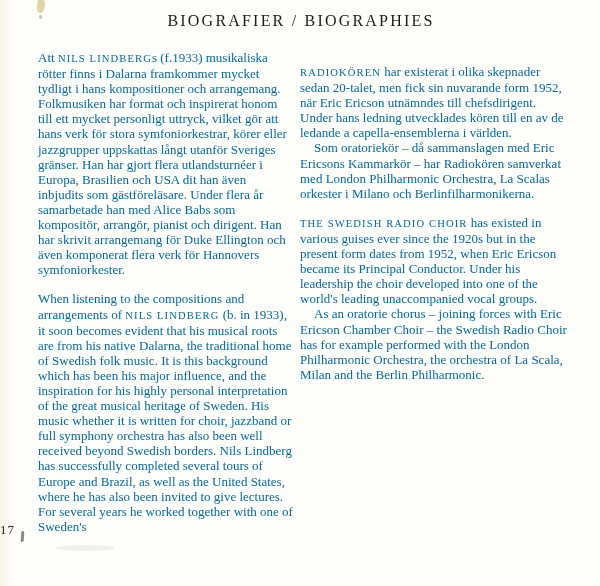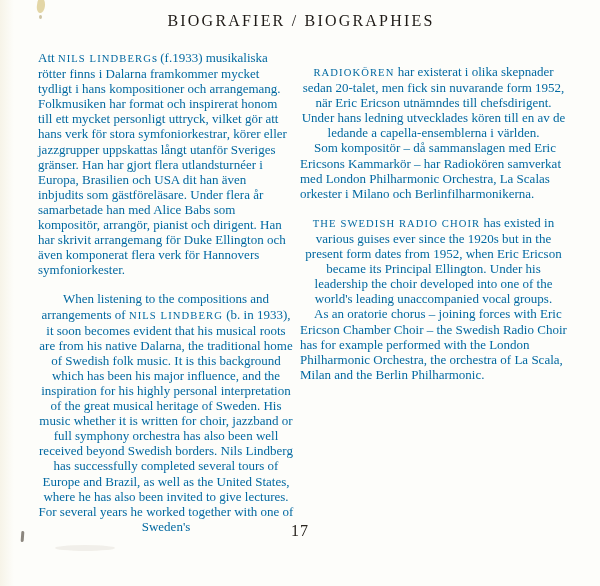--- a/index.html
+++ b/index.html
@@ -37,34 +37,33 @@
     position: absolute;
     top: 50px;
     font-size: 13px;
     line-height: 15.1px;
     text-align: left;
     color: #0369a1;
   }
   .col-left  { left: 38px;  width: 256px; }
   .col-right { left: 300px; width: 267px; }
   .col p { margin: 0; }
-  .col p.section-gap { margin-top: 14px; text-align: center; }
+  .col p.section-gap { margin-top: 14px; }
   .col p.indent { text-indent: 14px; }
   .sc {
     font-size: 10.6px;
     letter-spacing: 1.1px;
     font-weight: normal;
   }
   .page-number {
     position: absolute;
     top: 522px;
     left: 0;
     width: 600px;
-    text-align: center;
-    font-size: 16px;
+    font-size: 13px;
     letter-spacing: 1px;
     color: #2a251f;
   }
   .artifact { position: absolute; pointer-events: none; }
   .artifact-corner {
     left: 37px; top: -2px; width: 8px; height: 15px;
     background: rgba(205,182,96,0.55);
     border-radius: 40% 60% 50% 50%;
     transform: rotate(8deg);
   }
@@ -96,18 +95,18 @@
 
 <div class="page-title">BIOGRAFIER / BIOGRAPHIES</div>
 
 <div class="col col-left">
   <p><span>Att </span><span class="sc">NILS LINDBERG</span><span>s (f.1933) musikaliska rötter finns i Dalarna framkommer mycket tydligt i hans kompositioner och arrangemang. Folkmusiken har format och inspirerat honom till ett mycket personligt uttryck, vilket gör att hans verk för stora symfoniorkestrar, körer eller jazzgrupper uppskattas långt utanför Sveriges gränser. Han har gjort flera utlandsturnéer i Europa, Brasilien och USA dit han även inbjudits som gästföreläsare. Under flera år samarbetade han med Alice Babs som kompositör, arrangör, pianist och dirigent. Han har skrivit arrangemang för Duke Ellington och även komponerat flera verk för Hannovers symfoniorkester.</span></p>
   <p class="section-gap"><span>When listening to the compositions and arrangements of </span><span class="sc">NILS LINDBERG</span><span> (b. in 1933), it soon becomes evident that his musical roots are from his native Dalarna, the traditional home of Swedish folk music. It is this background which has been his major influence, and the inspiration for his highly personal interpretation of the great musical heritage of Sweden. His music whether it is written for choir, jazzband or full symphony orchestra has also been well received beyond Swedish borders. Nils Lindberg has successfully completed several tours of Europe and Brazil, as well as the United States, where he has also been invited to give lectures. For several years he worked together with one of Sweden's</span></p>
 </div>
 
 <div class="col col-right">
   <p class="section-gap"><span class="sc">RADIOKÖREN</span><span> har existerat i olika skepnader sedan 20-talet, men fick sin nuvarande form 1952, när Eric Ericson utnämndes till chefsdirigent. Under hans ledning utvecklades kören till en av de ledande a capella-ensemblerna i världen.</span></p>
-  <p class="indent"><span>Som kompositör – då sammanslagen med Eric Ericsons Kammarkör – har Radiokören samverkat med London Philharmonic Orchestra, La Scalas orkester i Milano och Berlinfilharmonikerna.</span></p>
-  <p class="section-gap"><span class="sc">THE SWEDISH RADIO CHOIR</span><span> has existed in various guises ever since the 1920s but in the present form dates from 1952, when Eric Ericson became its Principal Ellington. Under his leadership the choir developed into one of the world's leading unaccompanied vocal groups.</span></p>
+  <p class="indent"><span>Som oratoriekör – då sammanslagen med Eric Ericsons Kammarkör – har Radiokören samverkat med London Philharmonic Orchestra, La Scalas orkester i Milano och Berlinfilharmonikerna.</span></p>
+  <p class="section-gap"><span class="sc">THE SWEDISH RADIO CHOIR</span><span> has existed in various guises ever since the 1920s but in the present form dates from 1952, when Eric Ericson became its Principal Conductor. Under his leadership the choir developed into one of the world's leading unaccompanied vocal groups.</span></p>
   <p class="indent"><span>As an oratorie chorus – joining forces with Eric Ericson Chamber Choir – the Swedish Radio Choir has for example performed with the London Philharmonic Orchestra, the orchestra of La Scala, Milan and the Berlin Philharmonic.</span></p>
 </div>
 
 <div class="page-number">17</div>
 
 </body></html>

